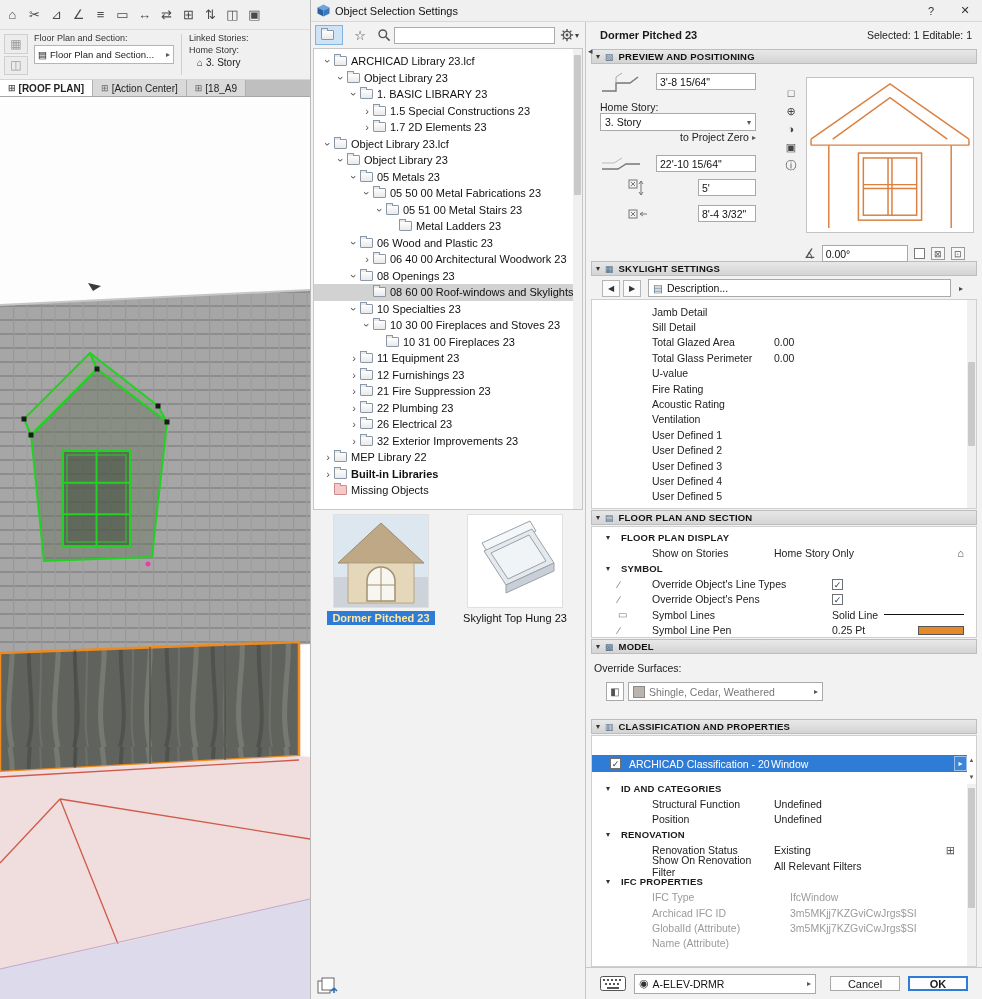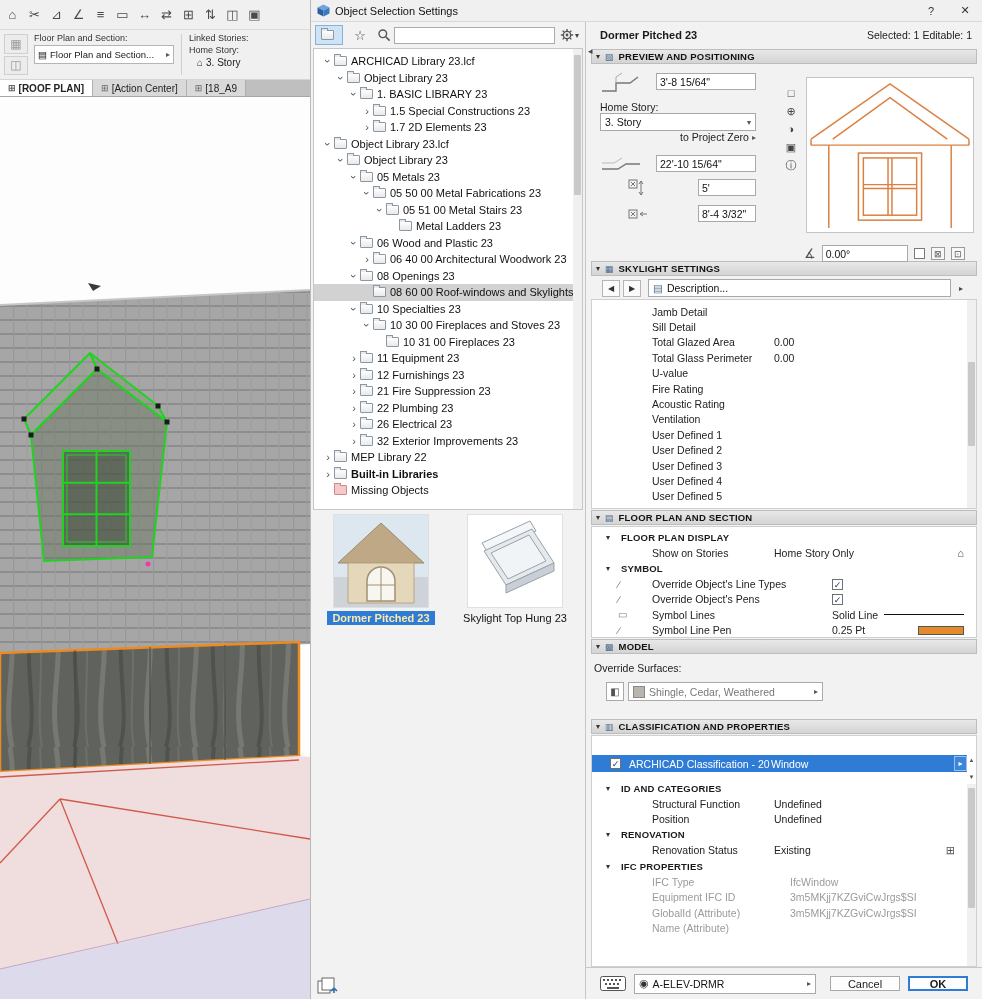--- a/index.html
+++ b/index.html
@@ -849,34 +849,39 @@
           <div>
 
               <div class="p-row">
                 <span class="p-lbl">Renovation Status</span>
                 <span class="p-val">Existing</span>
                 <span class="right-slot">
                   <span class="bld-ico">⊞</span>
                 </span>
               </div>
 
+              <div class="p-row">
+                <span class="p-lbl">Show On Renovation Filter</span>
+                <span class="p-val">All Relevant Filters</span>
+
+              </div>
             </div>
           <div class="sub-bar">
             <span class="sec-chev">▾</span>
             <span class="lbl">IFC PROPERTIES</span>
           </div>
           <div>
 
               <div class="p-row dim">
                 <span class="p-lbl" style="width:138px;flex-basis:138px;">IFC Type</span>
                 <span class="p-val">IfcWindow</span>
               </div>
 
               <div class="p-row dim">
-                <span class="p-lbl" style="width:138px;flex-basis:138px;">Equipment IFC ID</span>
+                <span class="p-lbl" style="width:138px;flex-basis:138px;">Archicad IFC ID</span>
                 <span class="p-val">3m5MKjj7KZGviCwJrgs$SI</span>
               </div>
 
               <div class="p-row dim">
                 <span class="p-lbl" style="width:138px;flex-basis:138px;">GlobalId (Attribute)</span>
                 <span class="p-val">3m5MKjj7KZGviCwJrgs$SI</span>
               </div>
 
               <div class="p-row dim">
                 <span class="p-lbl" style="width:138px;flex-basis:138px;">Name (Attribute)</span>

